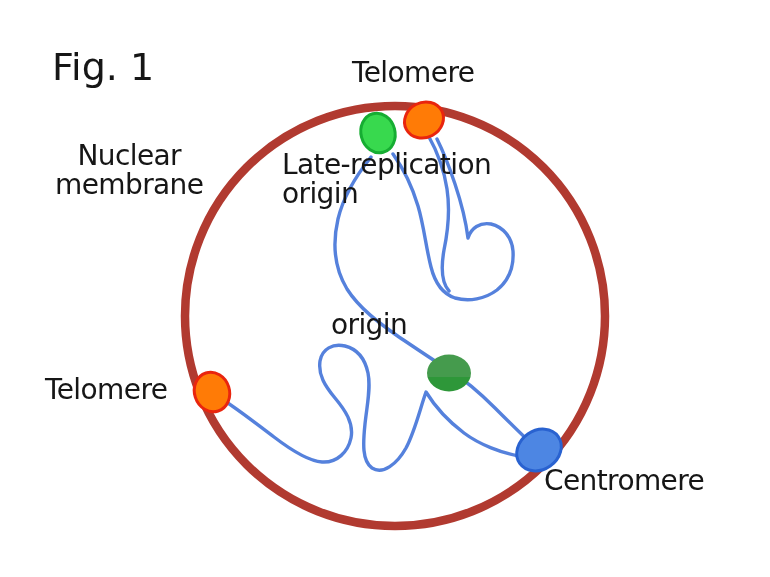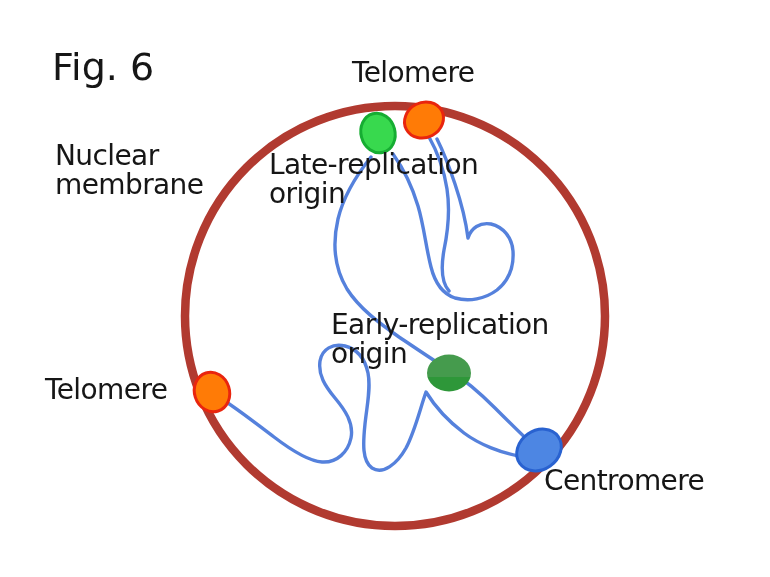--- a/index.html
+++ b/index.html
@@ -70,34 +70,33 @@
       C 441 267 441 282 449 291"></path>
   </g>
 
   <ellipse cx="378" cy="133" rx="17" ry="20" transform="rotate(-15 378 133)" stroke-width="3" fill="#38D94E" stroke="#16AD32"></ellipse>
   <ellipse cx="424" cy="120" rx="20" ry="17.5" transform="rotate(-28 424 120)" stroke-width="3" fill="#FF7B06" stroke="#E9250E"></ellipse>
   <ellipse cx="212" cy="392" rx="17.5" ry="20" transform="rotate(-18 212 392)" stroke-width="3" fill="#FF7B06" stroke="#E9250E"></ellipse>
   <ellipse cx="449" cy="373" rx="22" ry="18.5" fill="url(#eoGrad)"></ellipse>
   <ellipse cx="539" cy="450" rx="23.5" ry="19.5" transform="rotate(-35 539 450)" stroke-width="3" fill="#4D86E3" stroke="#2962D0"></ellipse>
 </svg>
 
-<div class="lbl fig" style="left:52px;top:48px;">Fig. 6</div>
+<div class="lbl fig" style="left:52px;top:48px;">Fig. 1</div>
 
 <div class="lbl" style="left:352px;top:58px;">Telomere</div>
 
-<div class="lbl" style="left:55px;top:141px;">
+<div class="lbl" style="left:55px;top:141px;text-align:center;">
   <div>Nuclear</div>
   <div>membrane</div>
 </div>
 
-<div class="lbl" style="left:269px;top:150px;">
+<div class="lbl" style="left:282px;top:150px;">
   <div>Late-replication</div>
   <div>origin</div>
 </div>
 
 <div class="lbl" style="left:331px;top:310px;">
-  <div>Early-replication</div>
   <div>origin</div>
 </div>
 
 <div class="lbl" style="left:45px;top:375px;">Telomere</div>
 
 <div class="lbl" style="left:544px;top:466px;">Centromere</div>
 
 </body></html>

